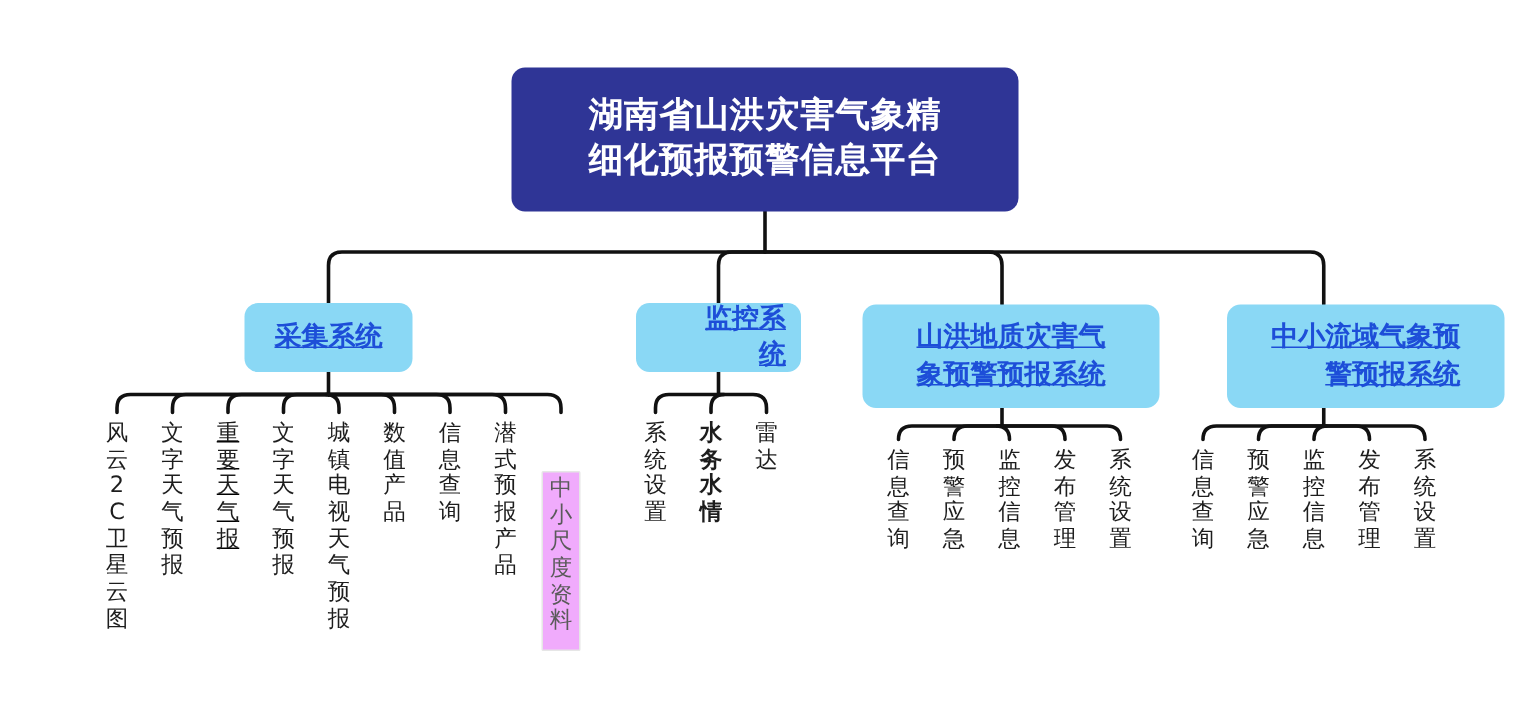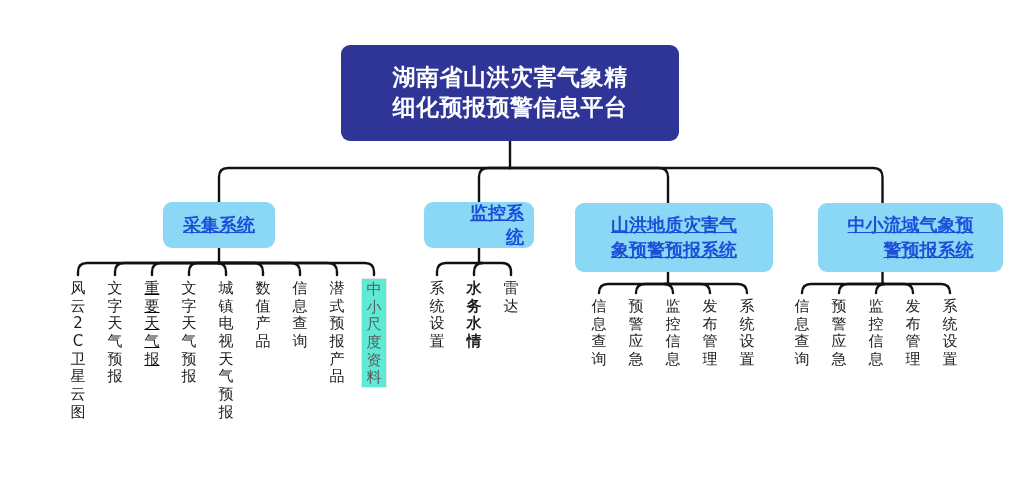--- a/index.html
+++ b/index.html
@@ -85,24 +85,25 @@
     font-size: 15px;
     line-height: 1.18;
     color: #1d1d1d;
     width: 17px;
     text-align: center;
     word-break: break-all;
     white-space: normal;
     letter-spacing: 0px;
   }
   .leaf.highlight {
-    background: #5eead4;
+    background: #f0abfc;
     border: 1px solid #e6e6e6;
     border-radius: 1px;
-    padding-bottom: 0;
+    padding-bottom: 10px;
+    margin-top: 36px;
   }
   .leaf.highlight .leaf-label {
     color: #5a5a5a;
   }
 </style>
 </head>
 <body>
 
 <div id="canvas">
 

